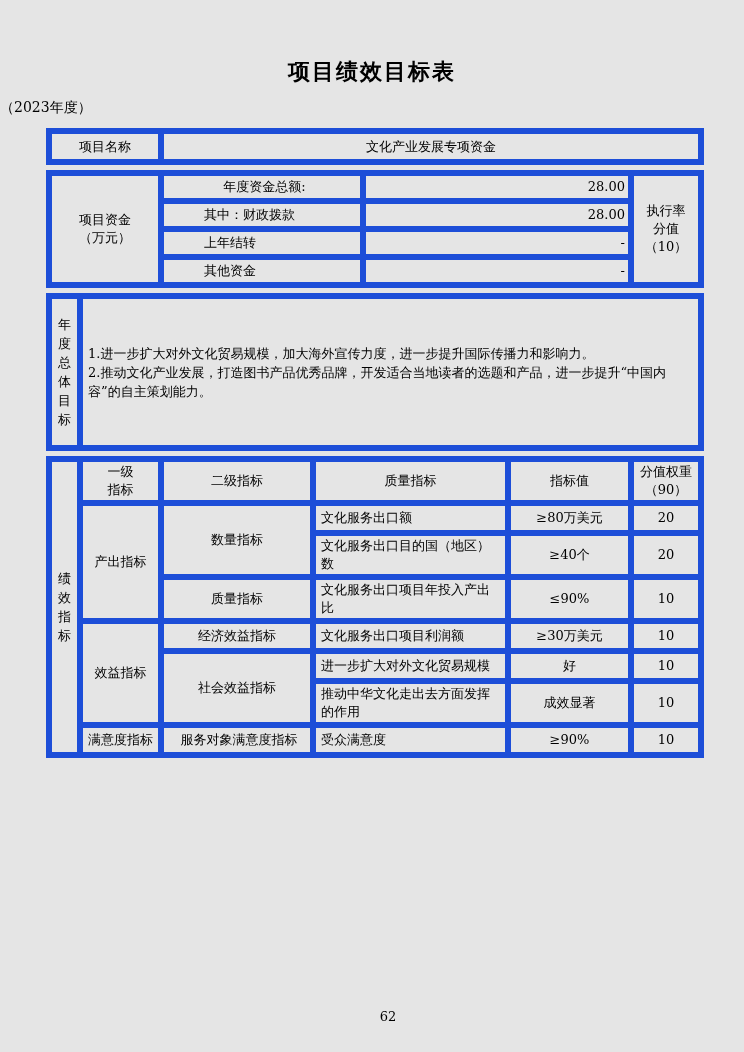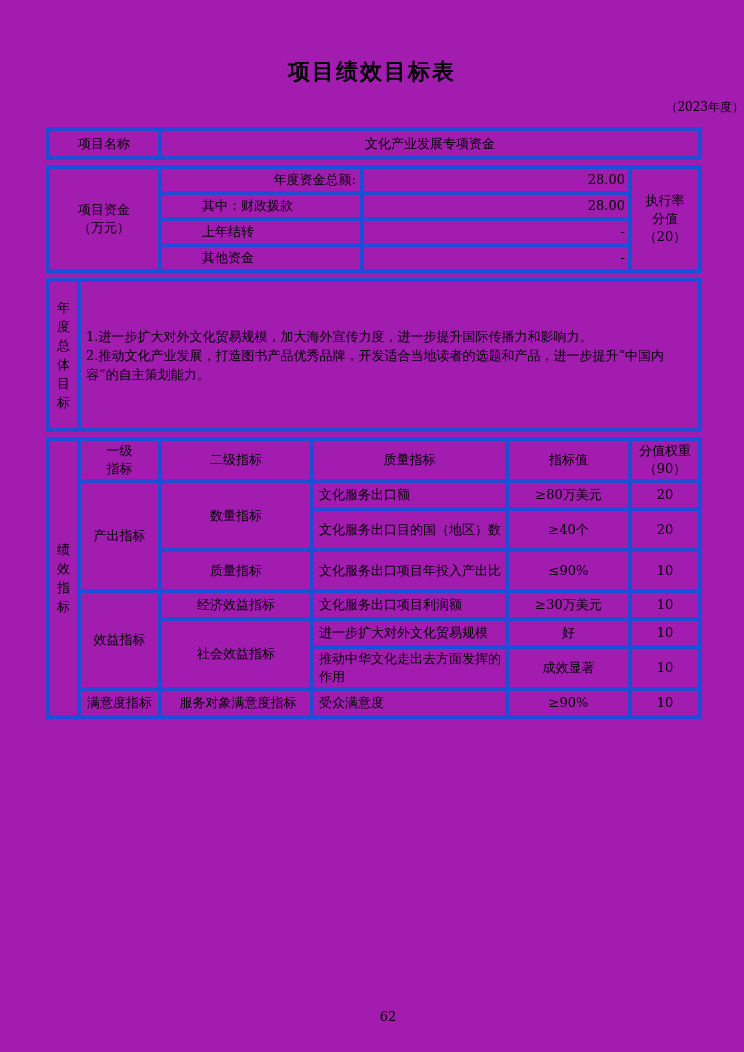--- a/index.html
+++ b/index.html
@@ -1,59 +1,59 @@
 <!DOCTYPE html>
 <html><head>
 <meta charset="utf-8">
 <style>
   html,body{margin:0;padding:0;background:#fff;}
   .page{
     position:relative;
     width:744px;height:1052px;
     margin:0 auto;
-    background:#a21caf;
+    background:#e5e5e5;
     color:#000;
     font-family:"DejaVu Serif","Liberation Serif",serif;
     font-size:13px;
     overflow:hidden;
   }
   .title{
     padding-top:57px;
     text-align:center;
     font-size:22px;
     font-weight:700;
     letter-spacing:2px;
   }
   .subtitle{
     margin-top:12px;
-    text-align:right;
-    font-size:12px;
+    text-align:left;
+    font-size:14px;
   }
   .tables{margin:11px 46px 0 46px;}
   table{
     border-collapse:collapse;
     table-layout:fixed;
     width:652px;
     margin:0 0 5px 0;
     border:2px solid #000;
   }
   td{
-    border:4px solid #1d4ed8;
+    border:6px solid #1d4ed8;
     vertical-align:middle;
     padding:1px 4px;
     line-height:18px;
     overflow:hidden;
   }
   .center{text-align:center;}
   .ml{white-space:pre-line;}
   .vtext{text-align:center;white-space:pre-line;line-height:19px;padding:0;}
   .goal-text{text-align:left;padding:2px 6px 2px 5px;line-height:19px;white-space:pre-line;}
   .num{text-align:right;padding-right:3px;}
   .flabel{text-align:left;padding-left:40px;}
-  .flabel-first{text-align:right;padding-left:9px;margin-top:10px;}
+  .flabel-first{text-align:center;padding-left:9px;margin-top:10px;}
   .l3{text-align:left;padding-left:5px;}
   .h25 td{height:23px;}
   .h26 td{height:22px;}
   .h24 td{height:20px;}
   .hgoal td{height:142px;}
   .hhead td{height:32px;}
   .r26 td{height:22px;}
   .r39 td{height:35px;}
   .pageno{
     position:absolute;
@@ -95,21 +95,21 @@
           <col style="width:70px">
         </colgroup>
       <tbody>
           <tr class="h24">
         <td class="center ml" rowspan="4">项目资金
 （万元）</td>
         <td class="flabel-first">年度资金总额:</td>
         <td class="num">28.00</td>
         <td class="center ml" rowspan="4">执行率
 分值
-（20）</td>
+（10）</td>
       </tr>
       <tr class="h24">
         <td class="flabel">其中：财政拨款</td>
         <td class="num">28.00</td>
       </tr>
       <tr class="h24">
         <td class="flabel">上年结转</td>
         <td class="num">-</td>
       </tr>
       <tr class="h24">

